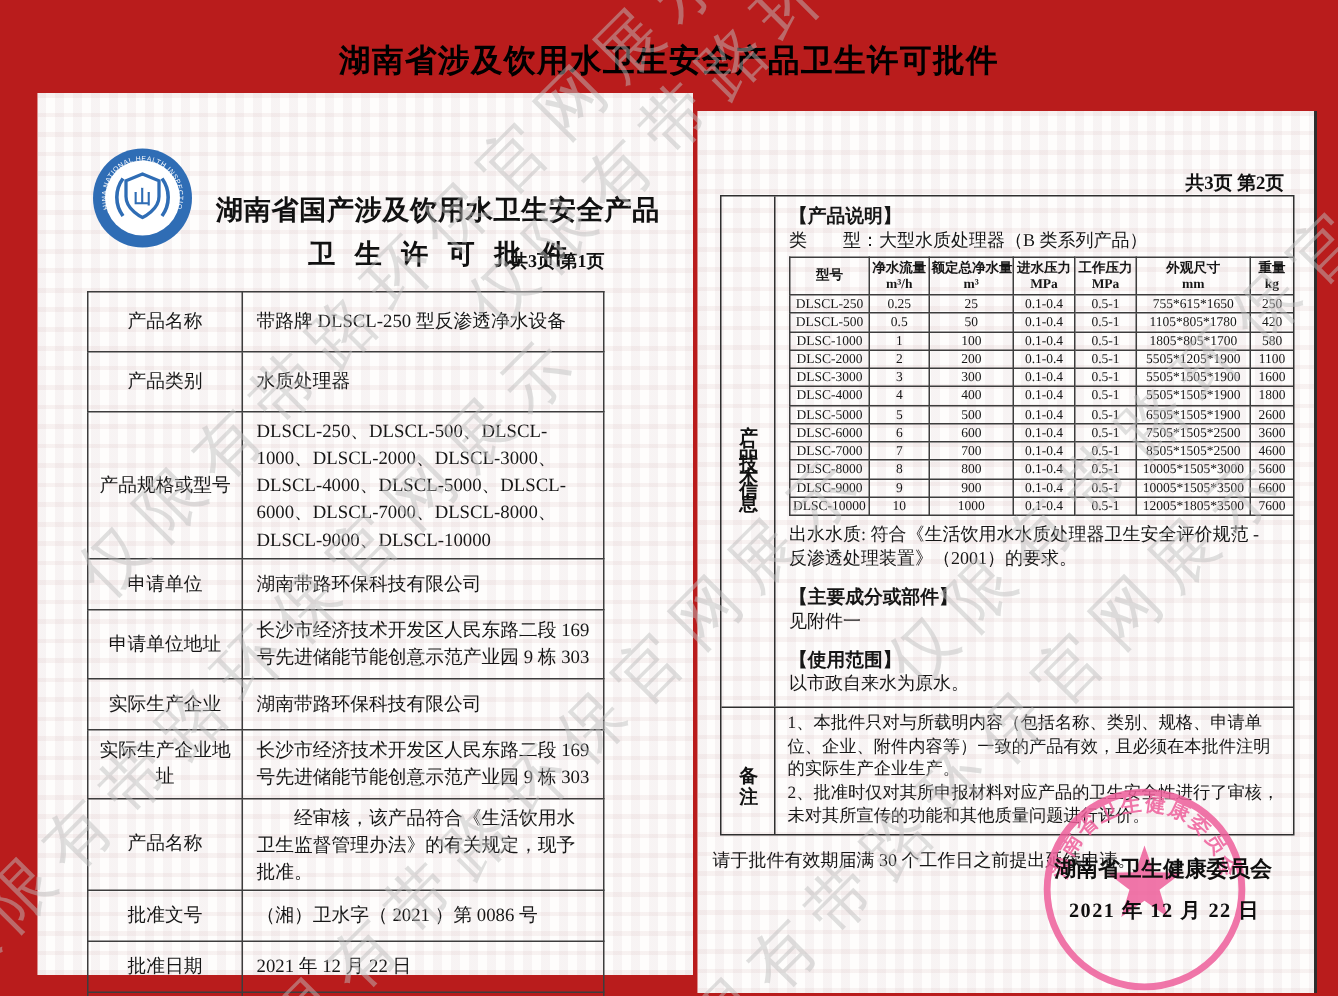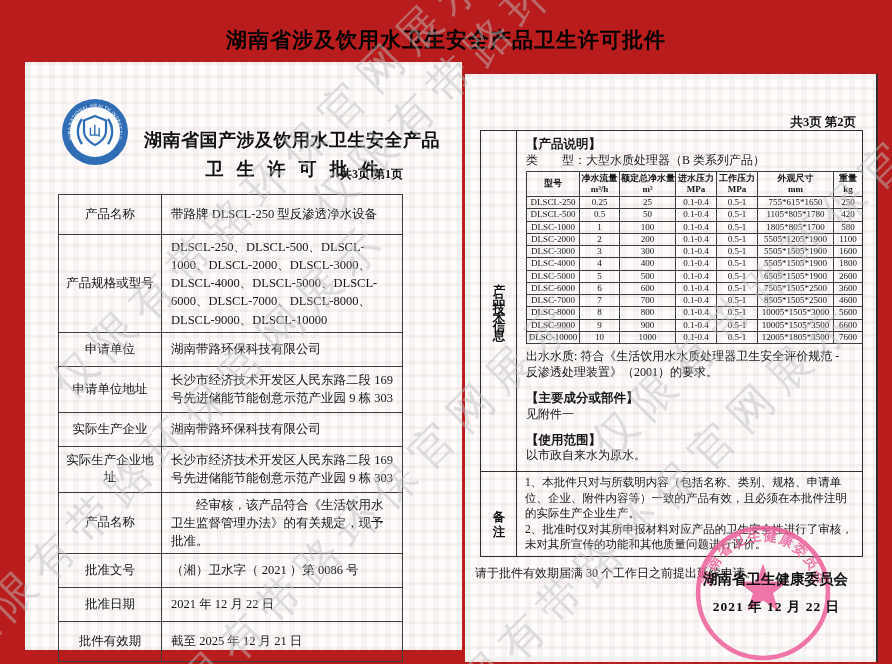--- a/index.html
+++ b/index.html
@@ -105,20 +105,24 @@
     </div>
 
     <div class="pages-ind ind-left">共3页 第1页</div>
 
     <table class="kv">
       <tbody>
           <tr style="height: 40px;">
             <td class="lbl">产品名称</td>
             <td class="val">带路牌 DLSCL-250 型反渗透净水设备</td>
           </tr>
+          <tr style="height: 40px;">
+            <td class="lbl">产品类别</td>
+            <td class="val">水质处理器</td>
+          </tr>
           <tr style="height: 54px;">
             <td class="lbl">产品规格或型号</td>
             <td class="val">DLSCL-250、DLSCL-500、DLSCL-1000、DLSCL-2000、DLSCL-3000、DLSCL-4000、DLSCL-5000、DLSCL-6000、DLSCL-7000、DLSCL-8000、DLSCL-9000、DLSCL-10000</td>
           </tr>
           <tr style="height: 34px;">
             <td class="lbl">申请单位</td>
             <td class="val">湖南带路环保科技有限公司</td>
           </tr>
           <tr style="height: 46px;">
             <td class="lbl">申请单位地址</td>

